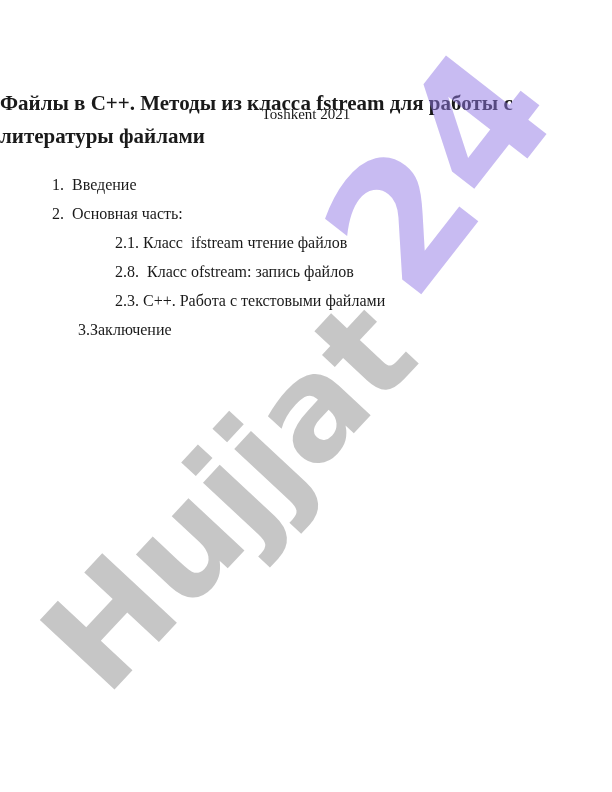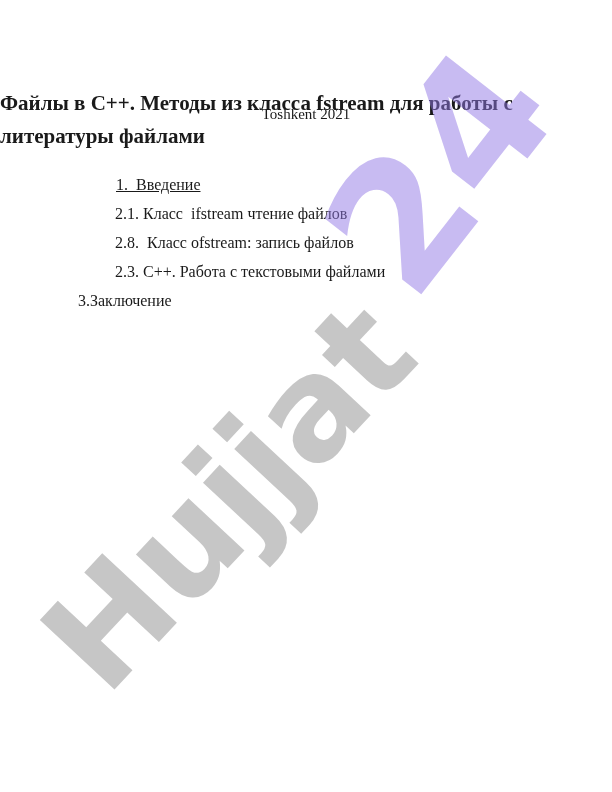--- a/index.html
+++ b/index.html
@@ -42,21 +42,21 @@
     position: absolute;
     top: 170px;
     left: 0;
     width: 100%;
     font-size: 16px;
     line-height: 29px;
   }
   .toc-item {
     white-space: pre;
   }
-  .ind-num { padding-left: 116px; text-decoration: underline; }   
+  .ind-num { padding-left: 52px; }   
   .ind-sub { padding-left: 115px; }  
   .ind-out { padding-left: 78px; }   
 
   
   .wm-layer {
     position: absolute;
     top: 0; left: 0;
     width: 100%; height: 100%;
     overflow: hidden;
     pointer-events: none;
@@ -92,20 +92,21 @@
 
   <div class="header-line">Toshkent 2021</div>
 
   <div class="doc-title">
     <div class="t-line">Файлы в C++. Методы из класса fstream для работы с</div>
     <div class="t-line">литературы файлами</div>
   </div>
 
   <div class="toc">
     <div class="toc-item ind-num">1.  Введение</div>
+    <div class="toc-item ind-num">2.  Основная часть:</div>
     <div class="toc-item ind-sub">2.1. Класс  ifstream чтение файлов</div>
     <div class="toc-item ind-sub">2.8.  Класс ofstream: запись файлов</div>
     <div class="toc-item ind-sub">2.3. C++. Работа с текстовыми файлами</div>
     <div class="toc-item ind-out">3.Заключение</div>
   </div>
 
   <div class="wm-layer">
     <div class="wm-word">Hujjat</div>
     <div class="wm-num">24</div>
   </div>

